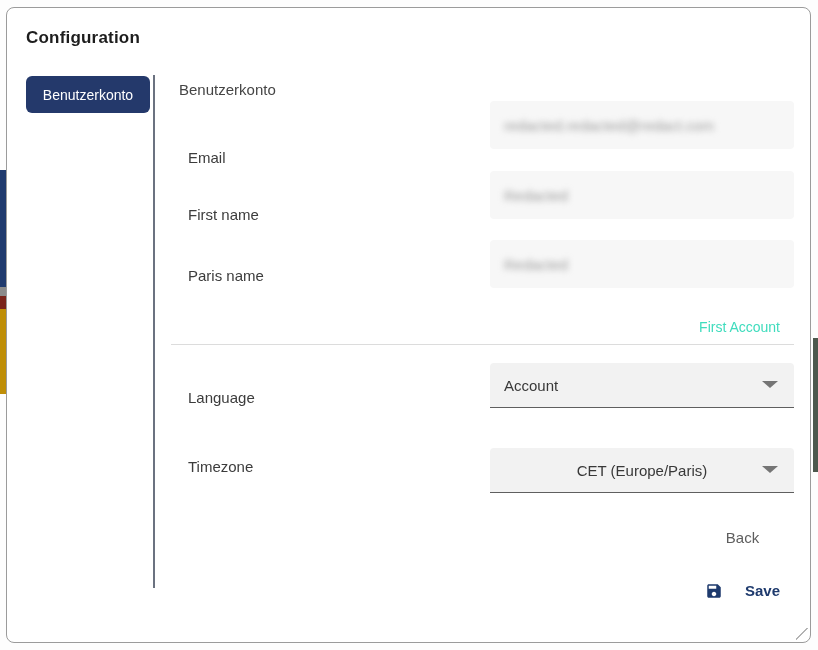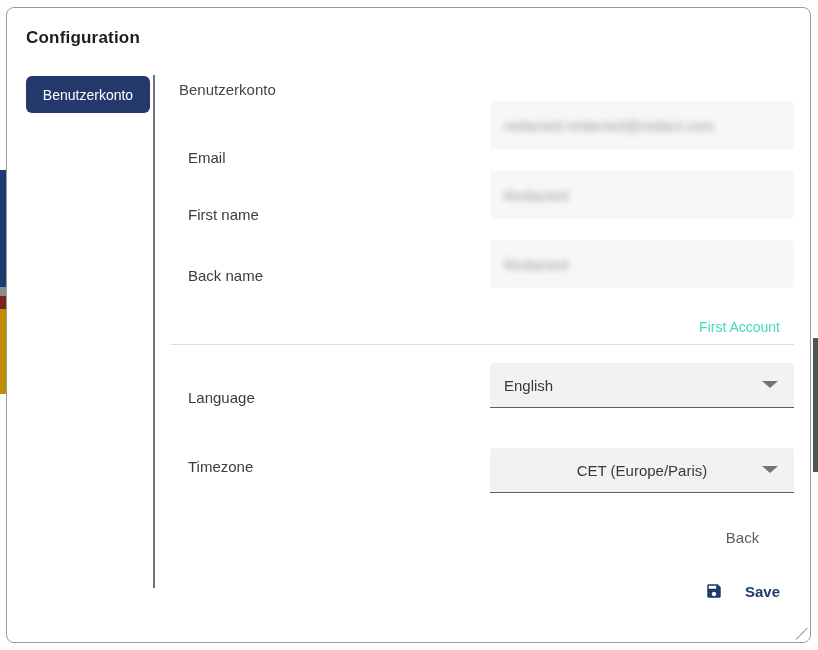--- a/index.html
+++ b/index.html
@@ -54,21 +54,21 @@
   .sel-lang { top:355px; } .sel-tz { top:440px;justify-content:center; }
   .select-value { font-size:15px; color:#383838; }
   .chevron { position:absolute; right:16px; top:18px; width:0; height:0;
              border-left:8px solid transparent; border-right:8px solid transparent;
              border-top:7px solid #757575; }
 
   
   .footer { position:absolute; right:30px; bottom:42px; display:flex; align-items:center;
             gap:36px;flex-direction:column; }
   .back-btn { font-size:15px; color:#5e5e5e; cursor:pointer; }
-  .save-btn { display:flex; align-items:center; gap:22px; cursor:pointer; }
+  .save-btn { display:flex; gap:22px; cursor:pointer; }
   .save-label { font-size:15px; font-weight:bold; color:#1e3a6d; }
 
   .resize-handle { position:absolute; right:2px; bottom:2px; width:12px; height:12px;
       background:linear-gradient(135deg, transparent 44%, #b3b3b3 44%, #b3b3b3 54%, transparent 54%); }
 </style>
 </head>
 <body>
 
 <div class="stage">
 
@@ -92,31 +92,31 @@
     <div class="field-label lbl-email">Email</div>
     <div class="text-field fld-email">
       <span class="blurred-value">redacted.redacted@redact.com</span>
     </div>
 
     <div class="field-label lbl-first">First name</div>
     <div class="text-field fld-first">
       <span class="blurred-value">Redacted</span>
     </div>
 
-    <div class="field-label lbl-last">Back name</div>
+    <div class="field-label lbl-last">Paris name</div>
     <div class="text-field fld-last">
       <span class="blurred-value">Redacted</span>
     </div>
 
     <div class="edit-link">First Account</div>
     <div class="hdivider"></div>
 
     <div class="field-label lbl-lang">Language</div>
     <div class="select-box sel-lang">
-      <span class="select-value">English</span>
+      <span class="select-value">Account</span>
       <span class="chevron"></span>
     </div>
 
     <div class="field-label lbl-tz">Timezone</div>
     <div class="select-box sel-tz">
       <span class="select-value">CET (Europe/Paris)</span>
       <span class="chevron"></span>
     </div>
 
     <div class="footer">

